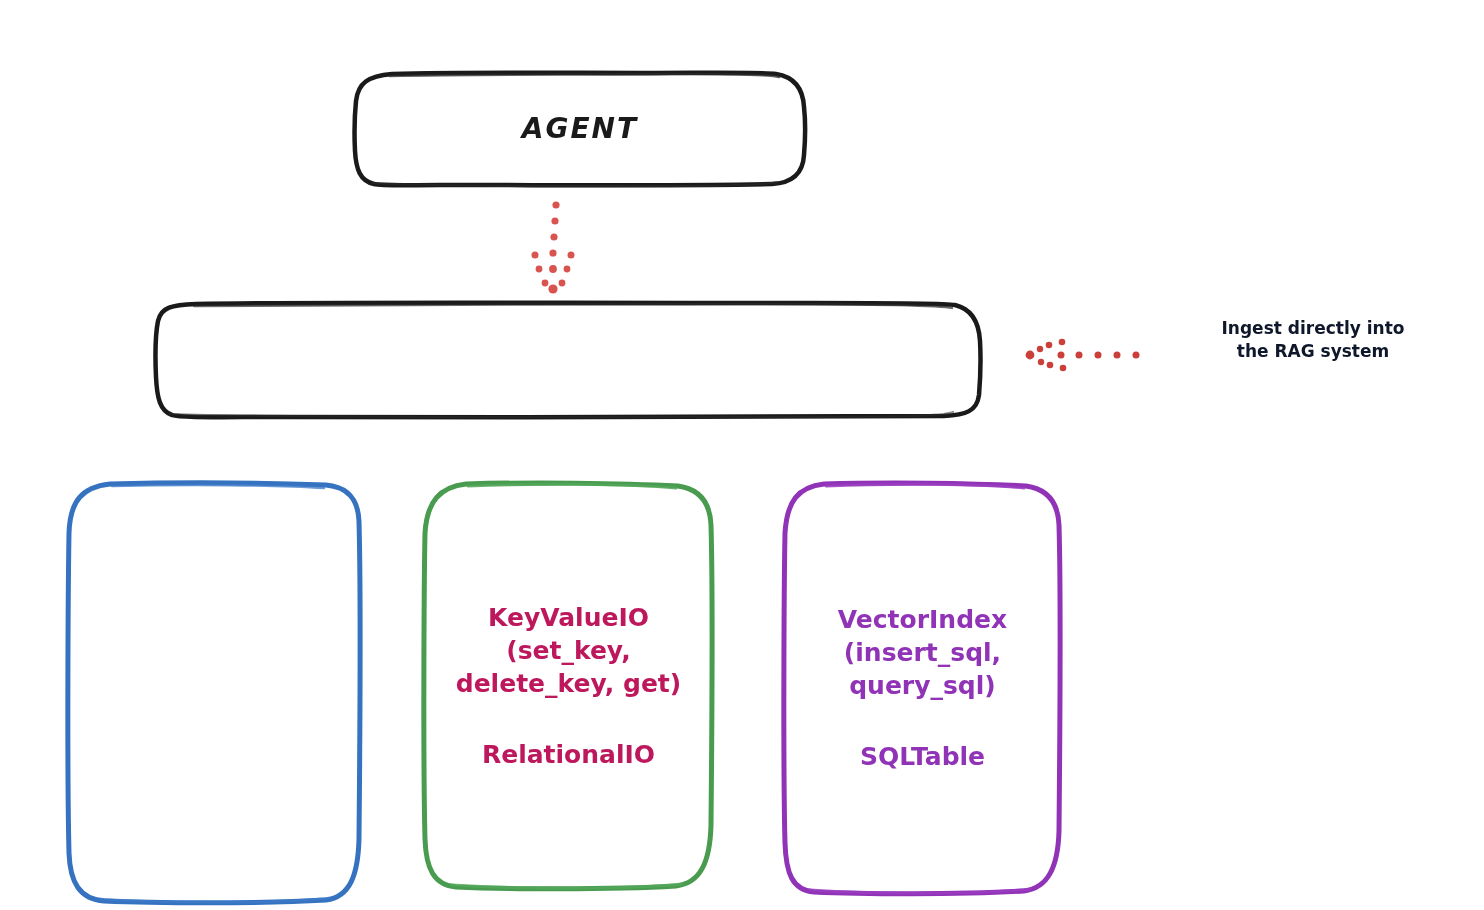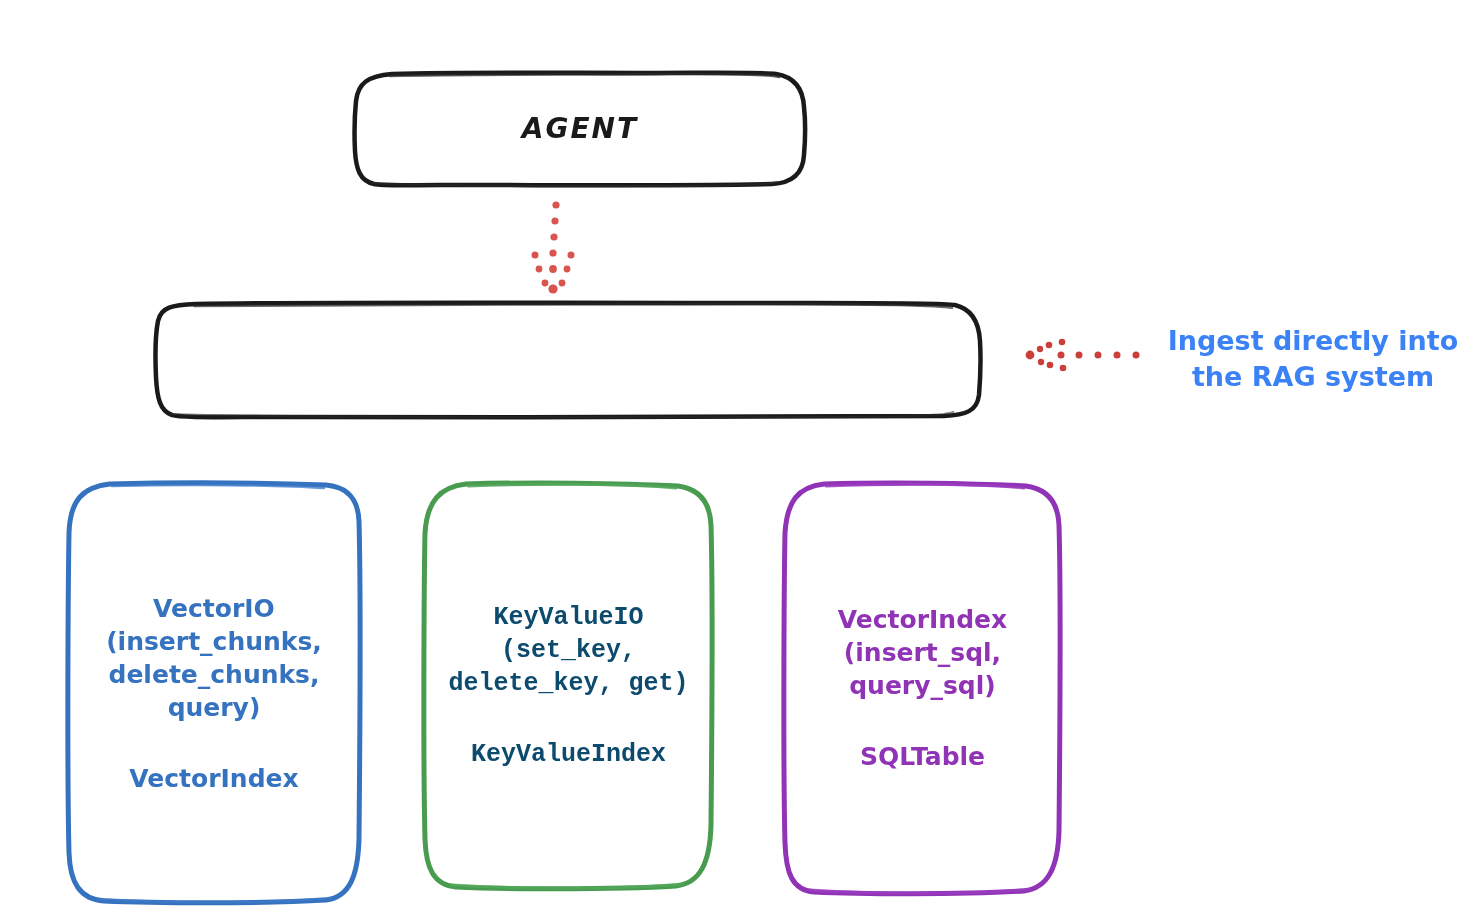--- a/index.html
+++ b/index.html
@@ -82,41 +82,40 @@
     top: 450px;
     width: 292px;
     height: 420px;
     color: #3572bf;
   }
   #keyvalueio-label {
     left: 425px;
     top: 450px;
     width: 287px;
     height: 405px;
-    color: #0c4a6e;
-    font-family: Liberation Mono, monospace;
+    color: #be185d;
   }
   #relationalio-label {
     left: 785px;
     top: 450px;
     width: 275px;
     height: 410px;
     color: #9033b6;
   }
 
   
   #ingest-annotation {
     position: absolute;
     left: 1148px;
-    top: 290px;
+    top: 284px;
     width: 330px;
-    font-size: 27px;
+    font-size: 17px;
     font-weight: 600;
     line-height: 1.35;
-    color: #3b82f6;
+    color: #0f172a;
     text-align: center;
     white-space: pre-line;
     pointer-events: none;
   }
 </style>
 </head>
 <body>
 
 <div id="canvas">
 
@@ -192,33 +191,26 @@
              C 1058,834 1048,855 1024,858
              C 960,862 856,861 814,859 C 792,857 786,840 785,810
              C 783,734 784,552 785,500 C 787,468 798,454 824,451 Z" fill="#ffffff" stroke="#9033b6" stroke-width="5" stroke-linecap="round" stroke-linejoin="round"></path>
     <path d="M 826,453 C 896,450 980,451 1024,455" fill="none" stroke="#9b3dc1" stroke-width="2.8" stroke-linecap="round" opacity="0.85"></path>
     <path d="M 810,857 C 886,862 980,861 1030,856" fill="none" stroke="#9b3dc1" stroke-width="2.8" stroke-linecap="round" opacity="0.8"></path>
   </svg>
 
   <div class="node-label" id="agent-label">AGENT</div>
 
 
-  <div class="node-label provider-label" id="vectorio-label">
-    <span class="provider-api">VectorIO
-(insert_chunks,
-delete_chunks,
-query)</span>
-    <span class="provider-index">VectorIndex</span>
-  </div>
 
   <div class="node-label provider-label" id="keyvalueio-label">
     <span class="provider-api">KeyValueIO
 (set_key,
 delete_key, get)</span>
-    <span class="provider-index">KeyValueIndex</span>
+    <span class="provider-index">RelationalIO</span>
   </div>
 
   <div class="node-label provider-label" id="relationalio-label">
     <span class="provider-api">VectorIndex
 (insert_sql,
 query_sql)</span>
     <span class="provider-index">SQLTable</span>
   </div>
 
   <div id="ingest-annotation">Ingest directly into

